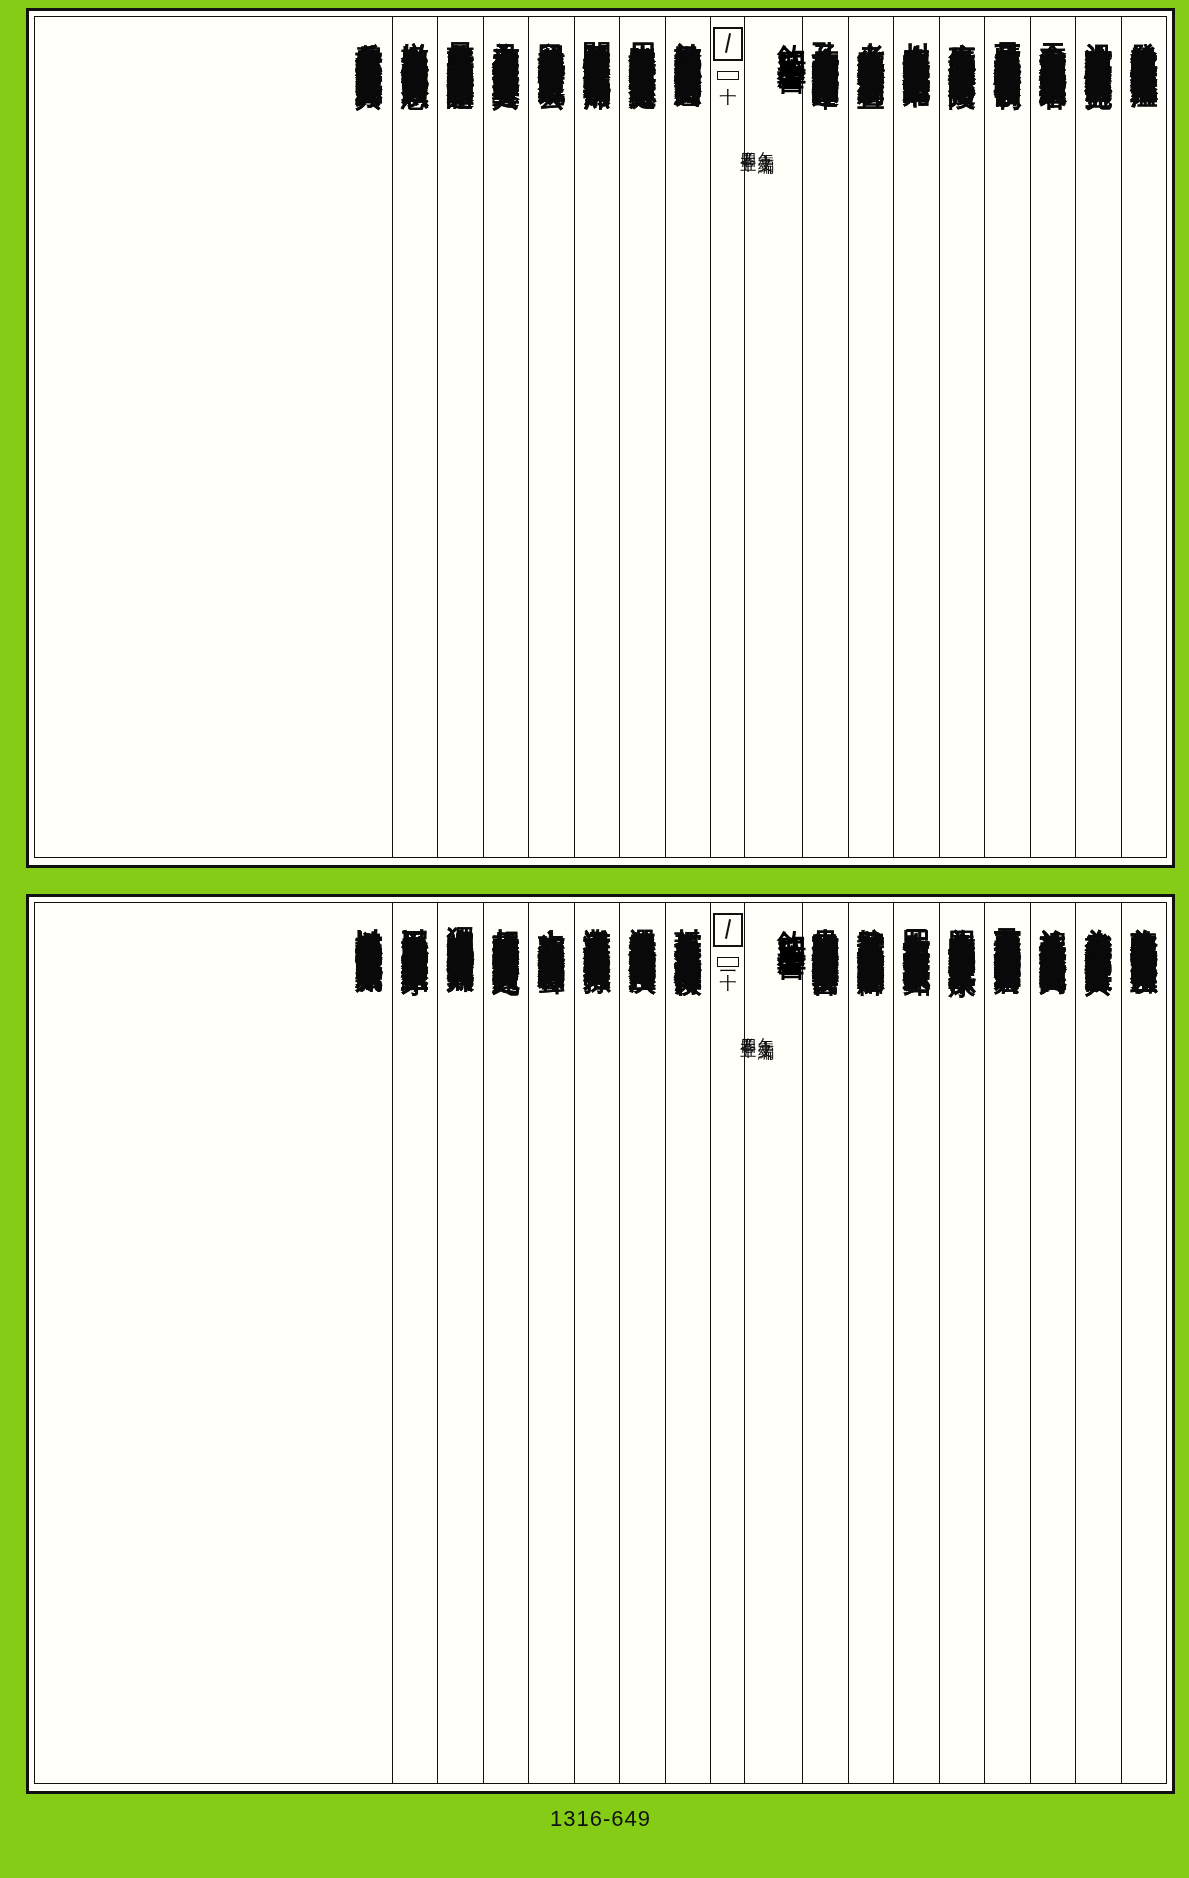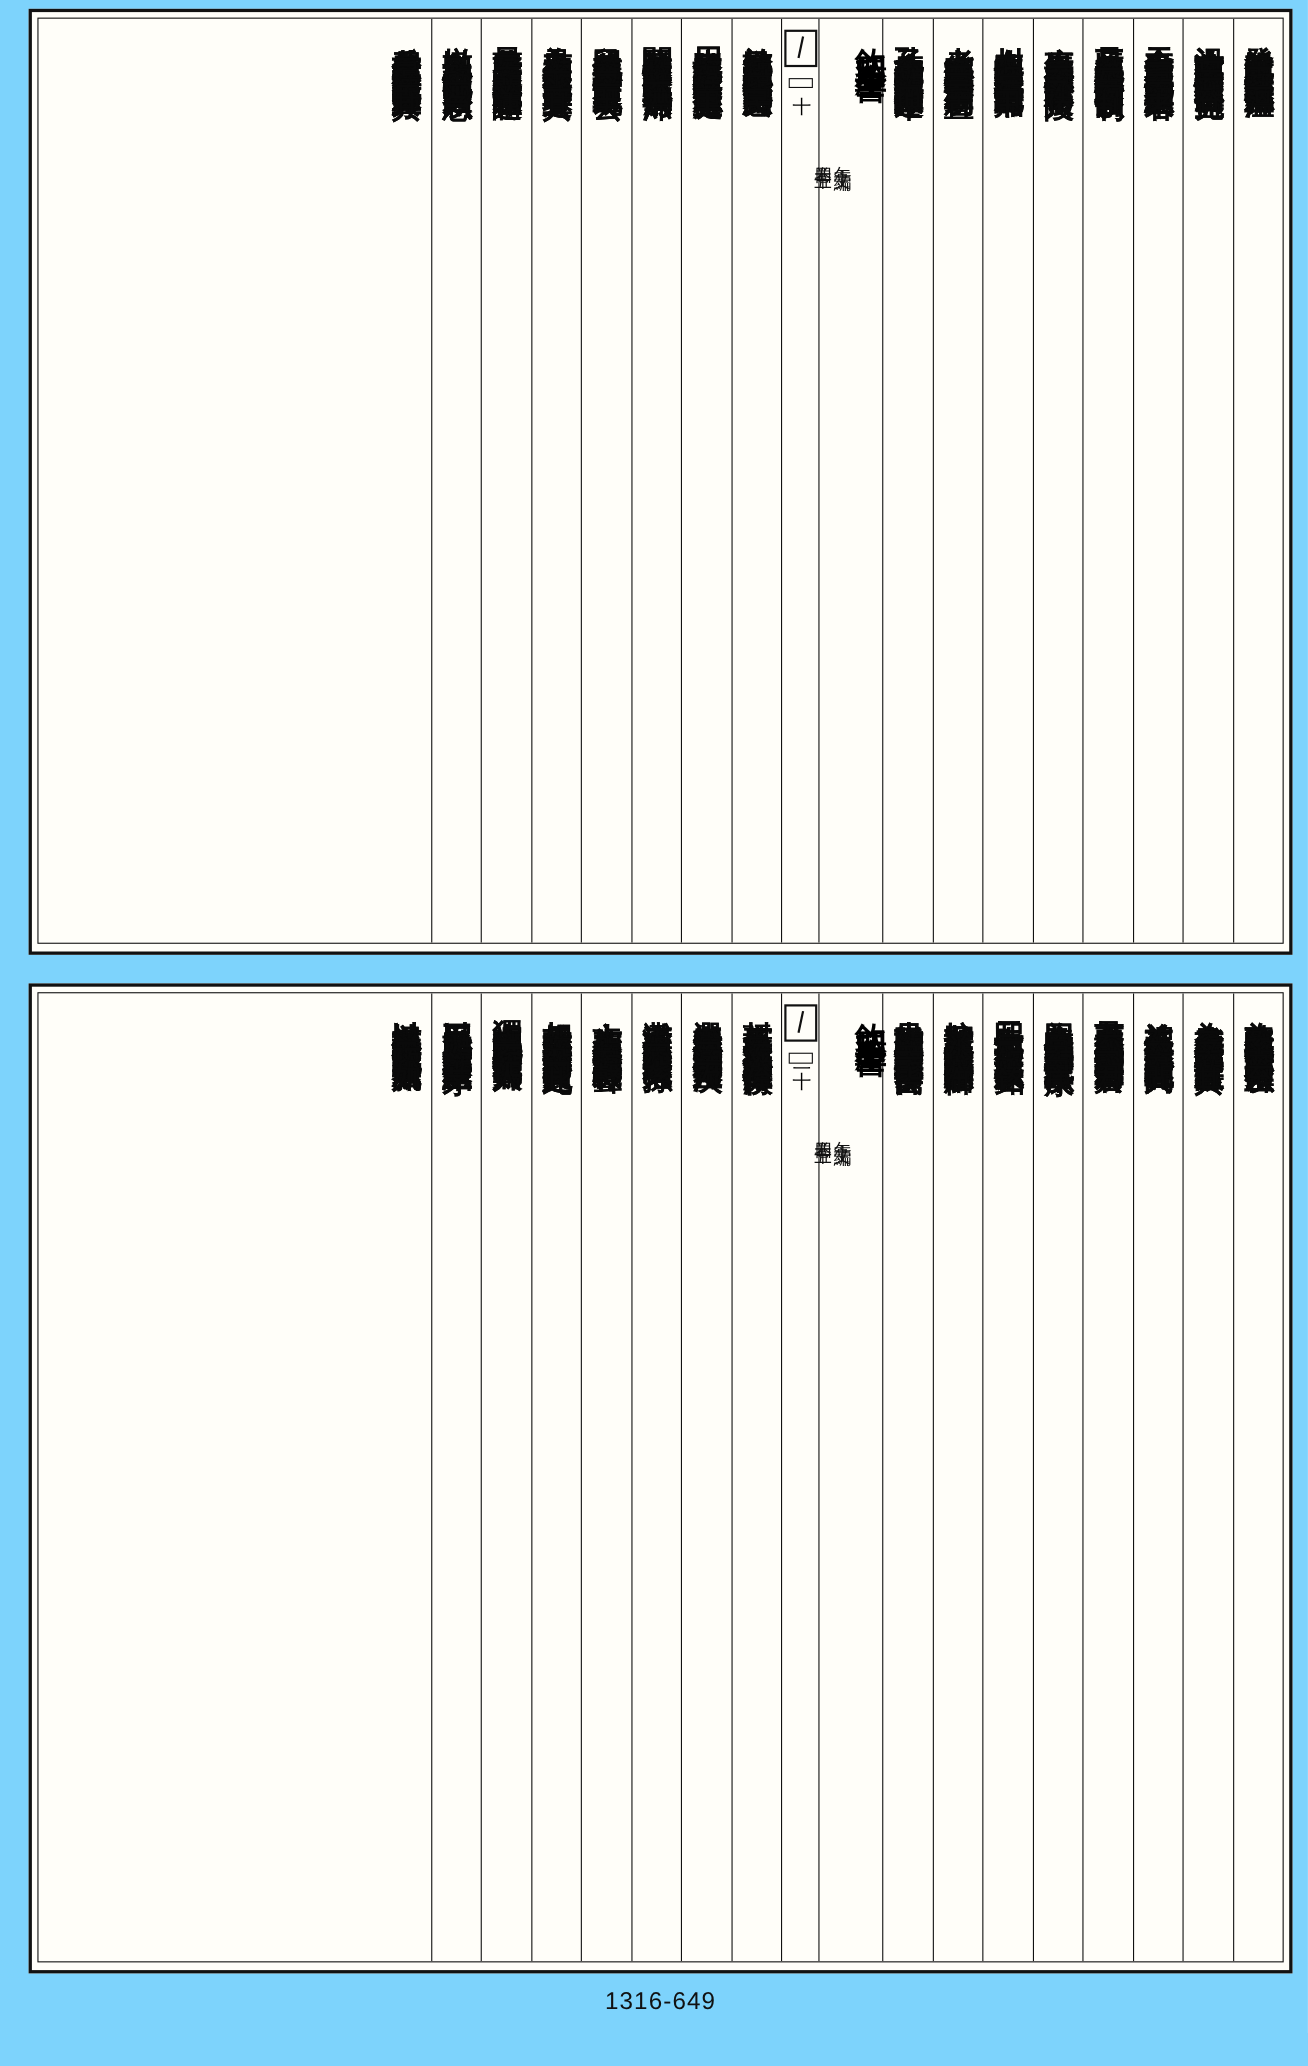--- a/index.html
+++ b/index.html
@@ -11,21 +11,21 @@
     width: 1189px;
     height: 1878px;
     font-family: "DejaVu Serif", serif;
     position: relative;
     overflow: hidden;
   }
   .page {
     width: 1189px;
     height: 1878px;
     position: relative;
-    background: #7dd3fc;
+    background: #84cc16;
     box-sizing: border-box;
     padding: 8px 14px 0 26px;
   }
   
   .block {
     position: relative;
     border: 3px solid #111;
     background: #fffef9;
     box-sizing: border-box;
     margin: 0 auto;

